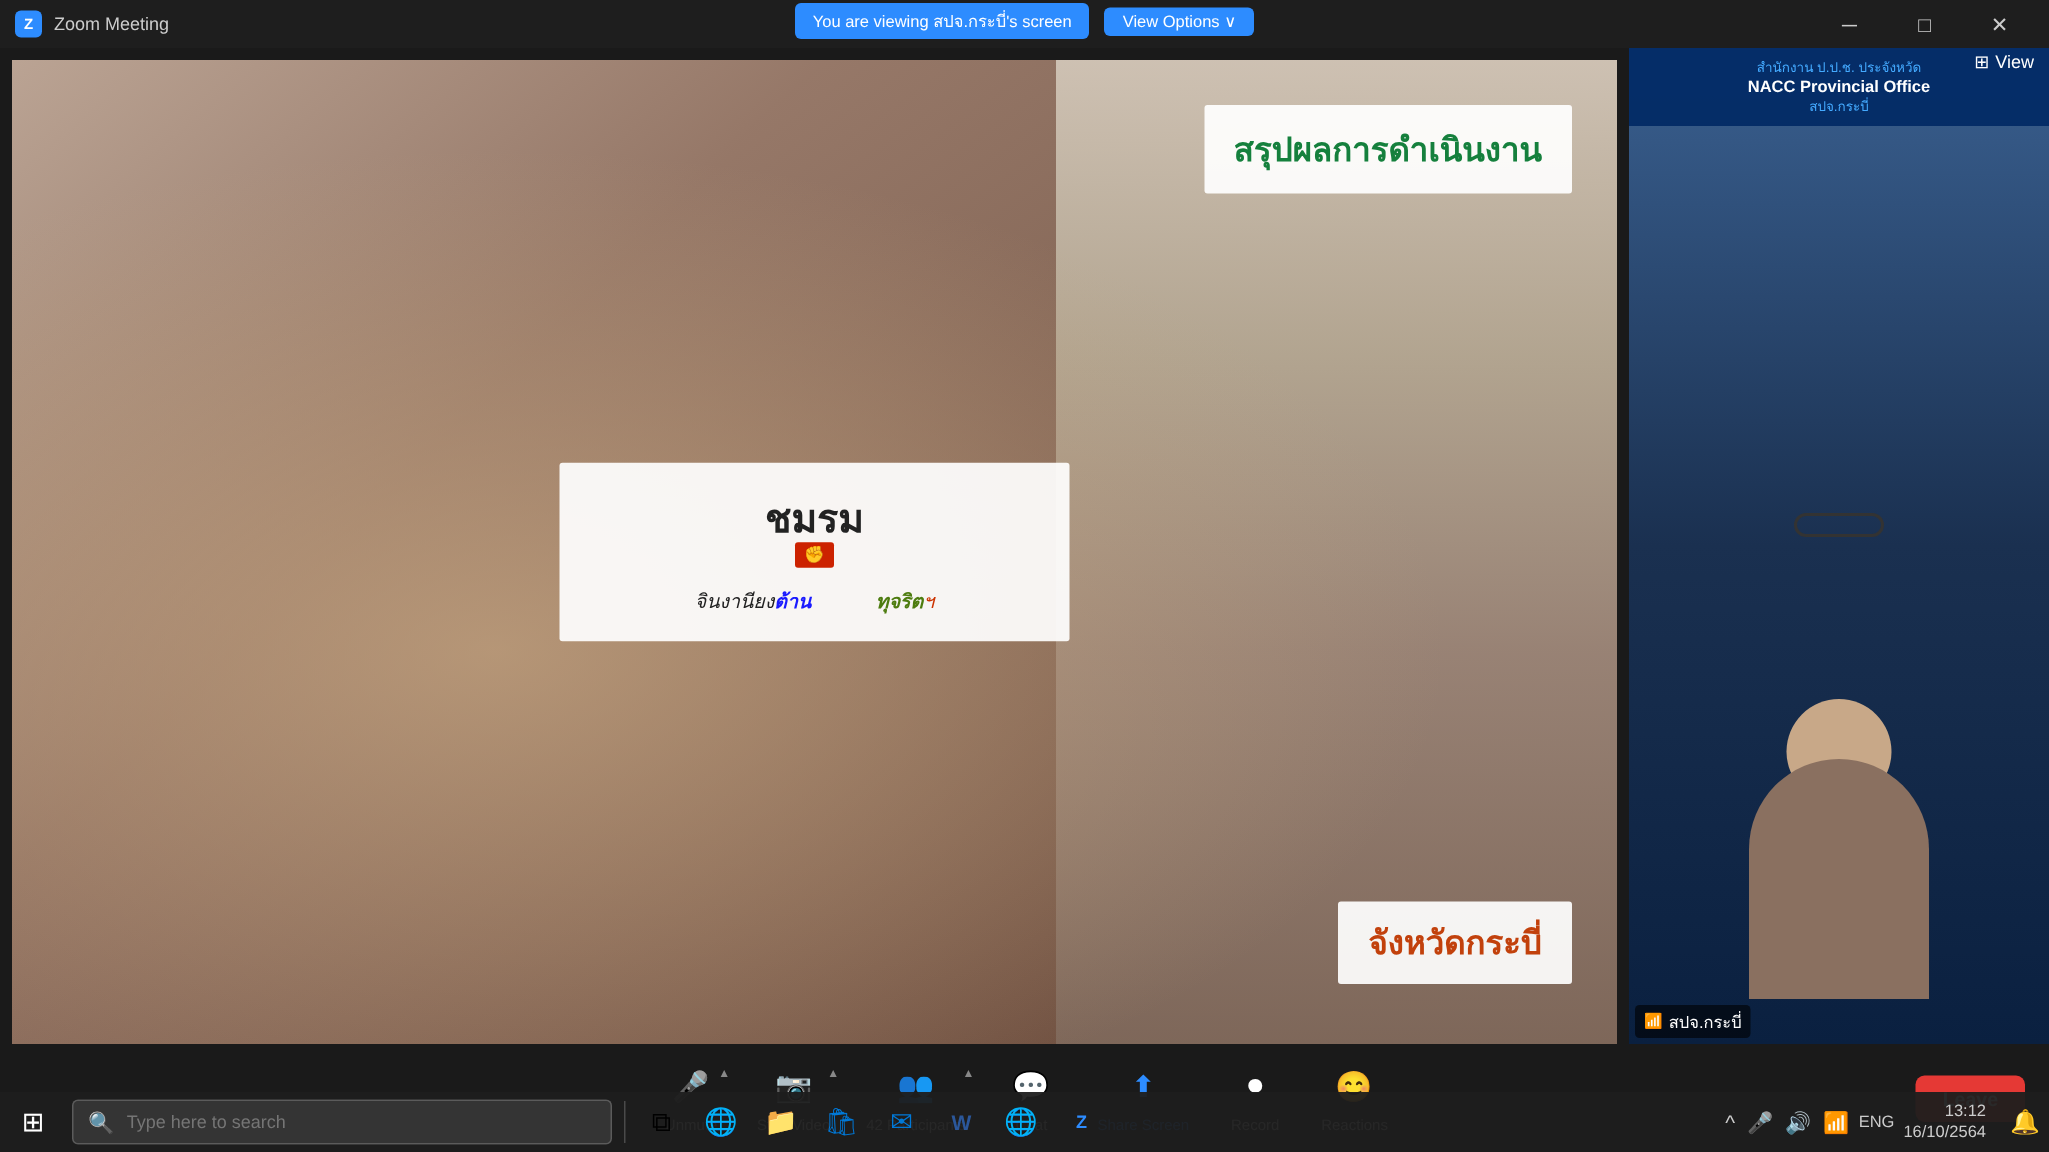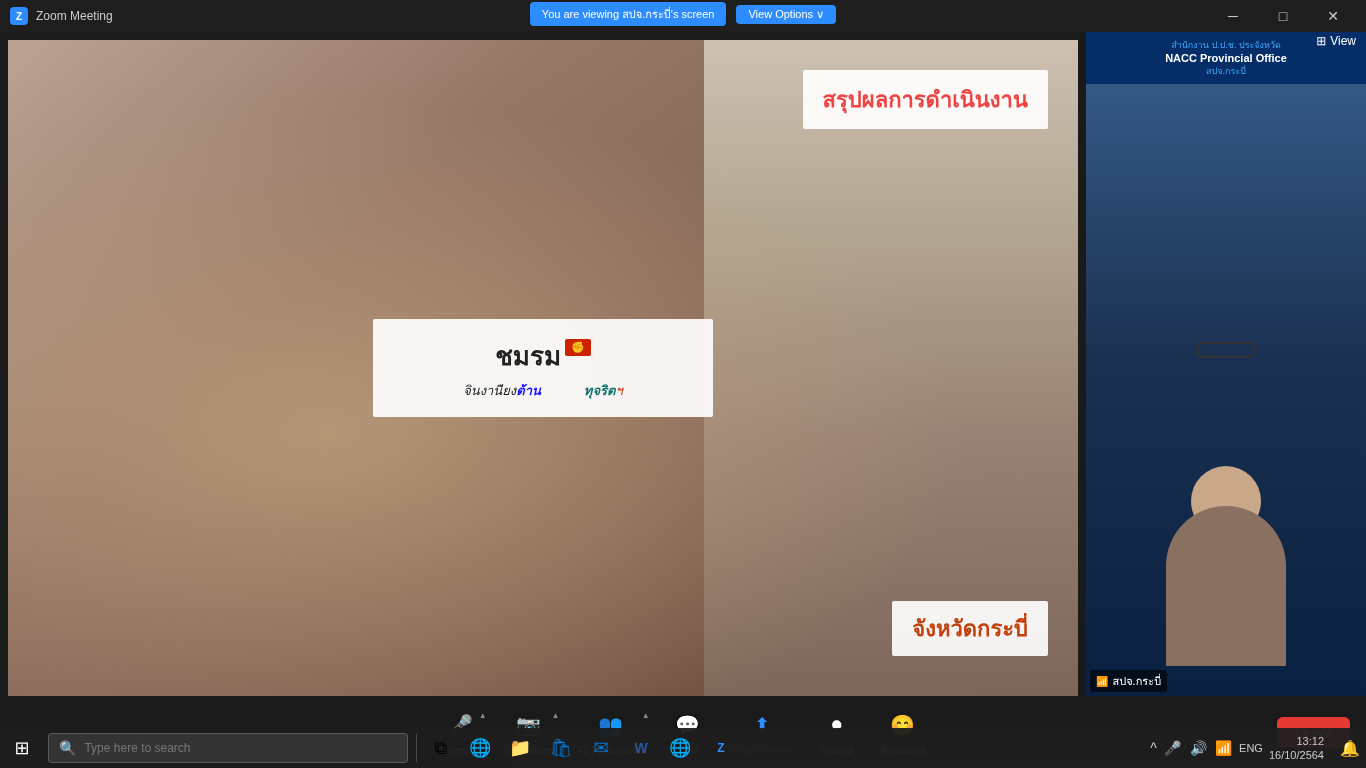--- a/index.html
+++ b/index.html
@@ -185,21 +185,21 @@
     }
 
     .slide-title {
       position: absolute;
       top: 30px;
       right: 30px;
       background: rgba(255,255,255,0.92);
       padding: 12px 20px;
       font-size: 22px;
       font-weight: bold;
-      color: #ef4444;
+      color: #15803d;
       border-radius: 2px;
       font-family: 'Tahoma', sans-serif;
     }
 
     .slide-org-box {
       position: absolute;
       top: 50%;
       left: 50%;
       transform: translate(-50%, -50%);
       background: rgba(255,255,255,0.92);
@@ -211,20 +211,21 @@
 
     .slide-org-line1 {
       font-size: 26px;
       font-weight: bold;
       color: #222;
       font-family: Liberation Serif, serif;
       display: flex;
       align-items: center;
       justify-content: center;
       gap: 4px;
+      flex-direction: column;
     }
 
     .strong-text {
       font-size: 32px;
       font-weight: 900;
       letter-spacing: 1px;
     }
     .strong-s { color: #1a1aff; }
     .strong-t { color: #1a1aff; }
     .strong-r { color: #1a1aff; }
@@ -559,21 +560,21 @@
           <div class="slide-text-overlay">
 
             <div class="slide-title">สรุปผลการดำเนินงาน</div>
 
             <div class="slide-org-box">
               <div class="slide-org-line1">
                 <span style="font-size:26px;font-weight:bold;color:#222;">ชมรม</span>
                 <span class="fist-icon">✊</span>
               </div>
               <div class="slide-org-line2">
-                <span style="color:#222;">จินงานียง</span><span style="color:#1a1aff;font-weight:bold;">ต้าน</span><span style="color:#0f766e;font-weight:bold;margin-left:43px;">ทุจริต</span><span style="color:#cc3300;">ฯ</span>
+                <span style="color:#222;">จินงานียง</span><span style="color:#1a1aff;font-weight:bold;">ต้าน</span><span style="color:#4d7c0f;font-weight:bold;margin-left:43px;">ทุจริต</span><span style="color:#cc3300;">ฯ</span>
               </div>
             </div>
 
             <div class="slide-province">
               <span>จังหวัดกระบี่</span>
             </div>
 
           </div>
         </div>
       </div>

